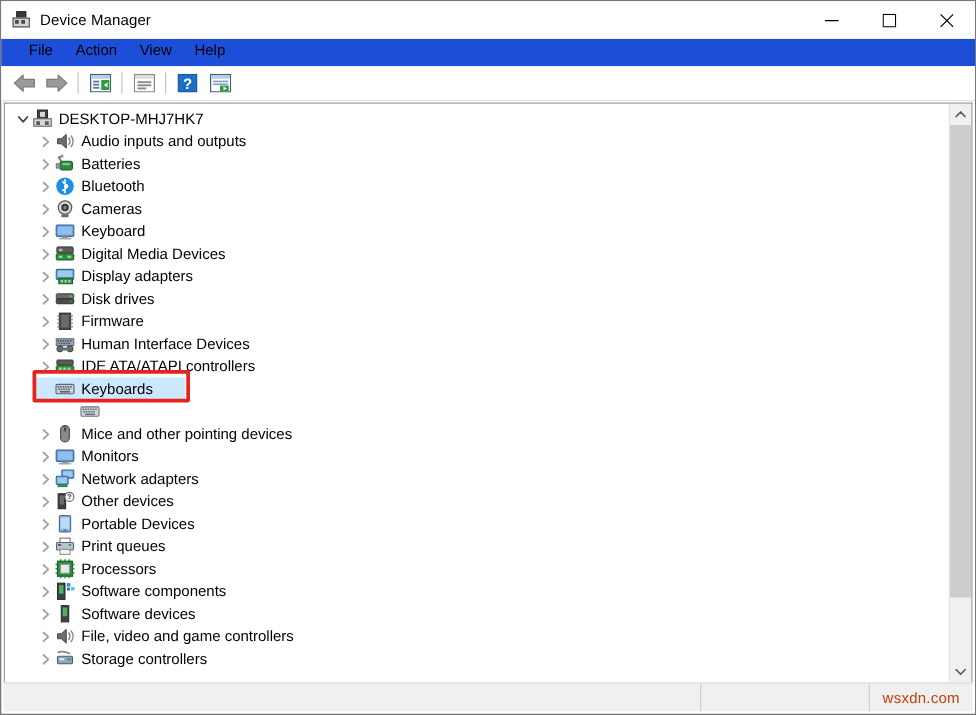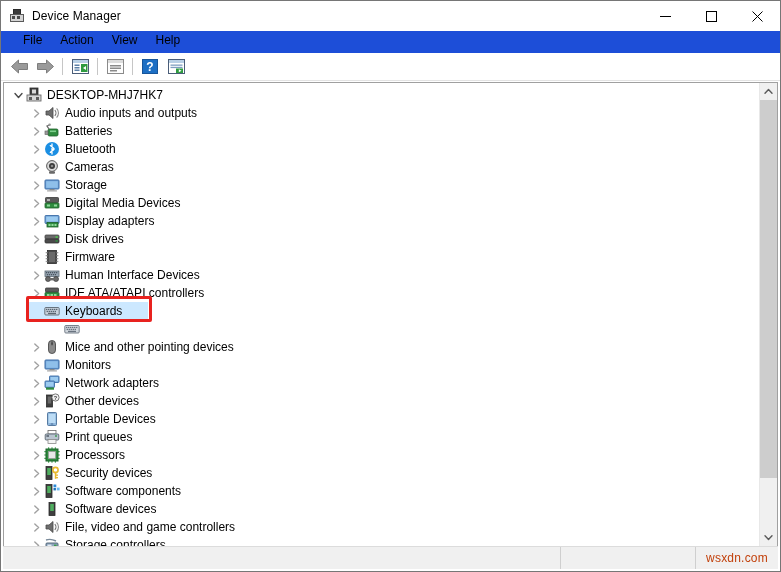--- a/index.html
+++ b/index.html
@@ -420,21 +420,21 @@
             </svg>
         </div>
         <div class="row-icon">
           <svg class="ic" viewBox="0 0 16 16">
             <rect x="1" y="3" width="14" height="9" rx="0.8" fill="#6d9fd4" stroke="#3c6da6" stroke-width="1"></rect>
             <rect x="2.2" y="4.2" width="11.6" height="6.6" fill="#8fc0ea"></rect>
             <rect x="5.5" y="12" width="5" height="1.4" fill="#8a8a8a"></rect>
             <rect x="3" y="13.2" width="10" height="1.3" rx="0.5" fill="#a8a8a8"></rect>
           </svg>
         </div>
-        <div class="row-label">Storage</div>
+        <div class="row-label">Keyboard</div>
       </div>
 
       <div class="row lvl1">
         <div class="chev">
           <svg width="9" height="9" viewBox="0 0 9 9">
               <path d="M2.8 1 L6.6 4.5 L2.8 8" fill="none" stroke="#a0a0a0" stroke-width="1.4" stroke-linecap="round" stroke-linejoin="round"></path>
             </svg>
         </div>
         <div class="row-icon">
           <svg class="ic" viewBox="0 0 16 16">
@@ -732,38 +732,20 @@
                 <rect x="0.4" y="10.8" width="1.6" height="1.2"></rect>
               <rect x="14" y="4" width="1.6" height="1.2"></rect>
                 <rect x="14" y="7.4" width="1.6" height="1.2"></rect>
                 <rect x="14" y="10.8" width="1.6" height="1.2"></rect>
             </g>
           </svg>
         </div>
         <div class="row-label">Processors</div>
       </div>
 
-      <div class="row lvl1">
-        <div class="chev">
-          <svg width="9" height="9" viewBox="0 0 9 9">
-              <path d="M2.8 1 L6.6 4.5 L2.8 8" fill="none" stroke="#a0a0a0" stroke-width="1.4" stroke-linecap="round" stroke-linejoin="round"></path>
-            </svg>
-        </div>
-        <div class="row-icon">
-          <svg class="ic" viewBox="0 0 16 16">
-            <rect x="2" y="1.5" width="6" height="13" fill="#3f3f3f" stroke="#2a2a2a" stroke-width="0.8"></rect>
-            <rect x="3.2" y="3" width="3.6" height="7" fill="#4fae5f"></rect>
-            <circle cx="11.5" cy="5" r="2.6" fill="none" stroke="#e8b92e" stroke-width="1.6"></circle>
-            <rect x="10.8" y="6.8" width="1.5" height="7" fill="#e8b92e"></rect>
-            <rect x="12" y="9.5" width="2" height="1.3" fill="#e8b92e"></rect>
-            <rect x="12" y="12" width="2" height="1.3" fill="#e8b92e"></rect>
-          </svg>
-        </div>
-        <div class="row-label">Security devices</div>
-      </div>
 
       <div class="row lvl1">
         <div class="chev">
           <svg width="9" height="9" viewBox="0 0 9 9">
               <path d="M2.8 1 L6.6 4.5 L2.8 8" fill="none" stroke="#a0a0a0" stroke-width="1.4" stroke-linecap="round" stroke-linejoin="round"></path>
             </svg>
         </div>
         <div class="row-icon">
           <svg class="ic" viewBox="0 0 16 16">
             <rect x="2" y="1.5" width="6" height="13" fill="#3f3f3f" stroke="#2a2a2a" stroke-width="0.8"></rect>

